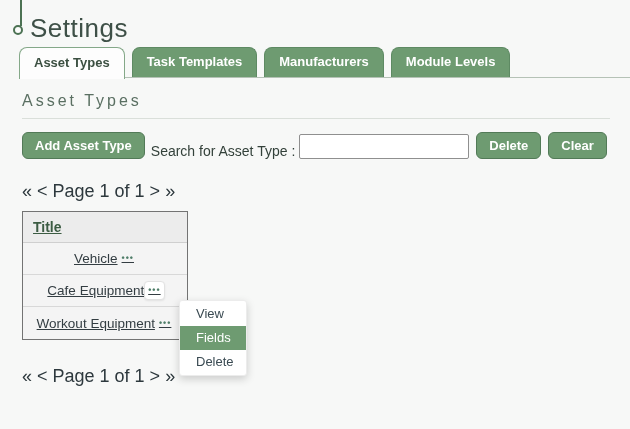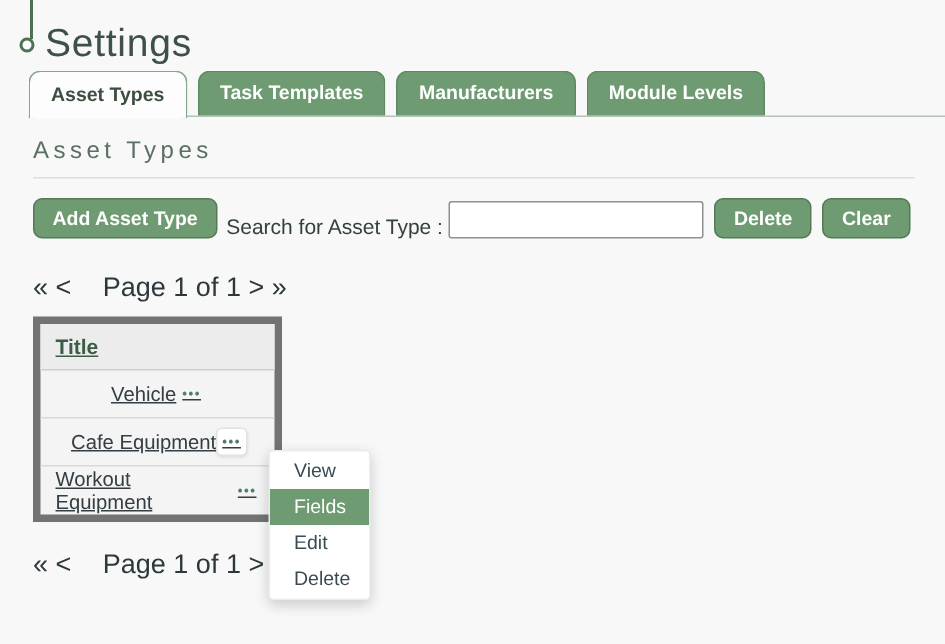--- a/index.html
+++ b/index.html
@@ -59,25 +59,25 @@
     font-family: "Liberation Sans", sans-serif;
   }
   .search-btn { margin-right: 7px; }
 
   
   .pagination { position: absolute; left: 22px; display: flex; align-items: center; gap: 5px;
     font-size: 18px; color: #2d383d; }
   .pagination.top { top: 181px; }
   .pagination.bottom { top: 366px; }
   .pg-ctl { cursor: pointer; line-height: 20px; }
-  .pg-label { line-height: 20px; margin-left: 16px; }
+  .pg-label { line-height: 20px; }
 
   
   .asset-table { position: absolute; left: 22px; top: 211px; width: 166px;
-    border: 5px solid #737373; background: #f4f4f4; }
+    border: 1px solid #737373; background: #f4f4f4; }
   .table-header { background: #ececec; border-bottom: 1px solid #cfcfcf;
     height: 31px; padding: 0 10px; display: flex; align-items: center; }
   .table-header span { font-size: 14px; font-weight: 700; color: #3c5c43;
     text-decoration: underline; cursor: pointer; }
   .table-row { height: 32px; padding: 0 8px 0 10px; border-bottom: 1px solid #d8d8d8;
     display: flex; align-items: center; justify-content: center;
     font-size: 13.5px; color: #333d42; text-decoration: underline; }
   .table-row:last-child { border-bottom: none; }
   .row-actions { color: #4e7d68; font-size: 9px; font-weight: 700; letter-spacing: 1px;
     cursor: pointer; line-height: 9px; padding: 4px 3px; border: 1px solid transparent; }
@@ -149,15 +149,14 @@
   <span class="pg-ctl">«</span>
   <span class="pg-ctl">&lt;</span>
   <span class="pg-label">Page 1 of 1</span>
   <span class="pg-ctl">&gt;</span>
   <span class="pg-ctl">»</span>
 </div>
 
 <div class="context-menu">
   <div class="menu-item">View</div>
   <div class="menu-item highlighted">Fields</div>
-  <div class="menu-item">Edit</div>
   <div class="menu-item">Delete</div>
 </div>
 
 </body></html>

